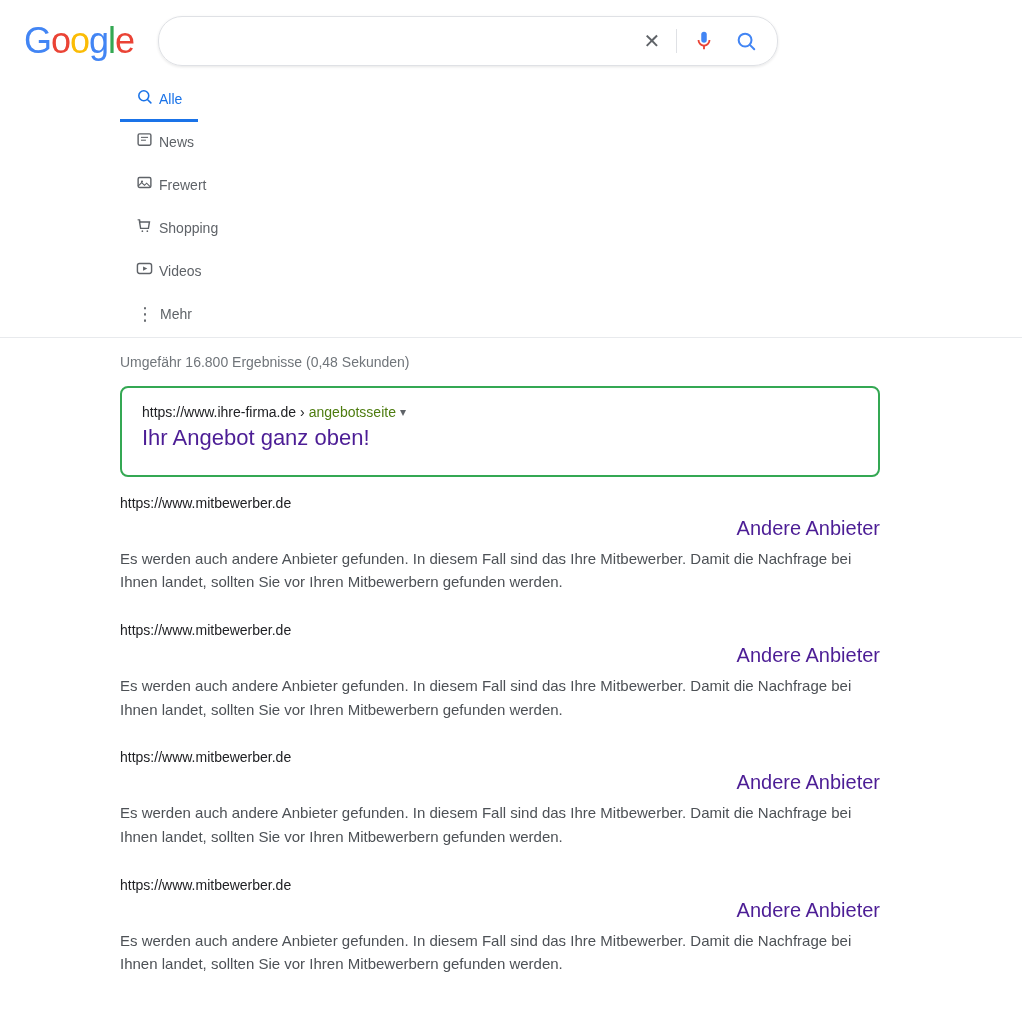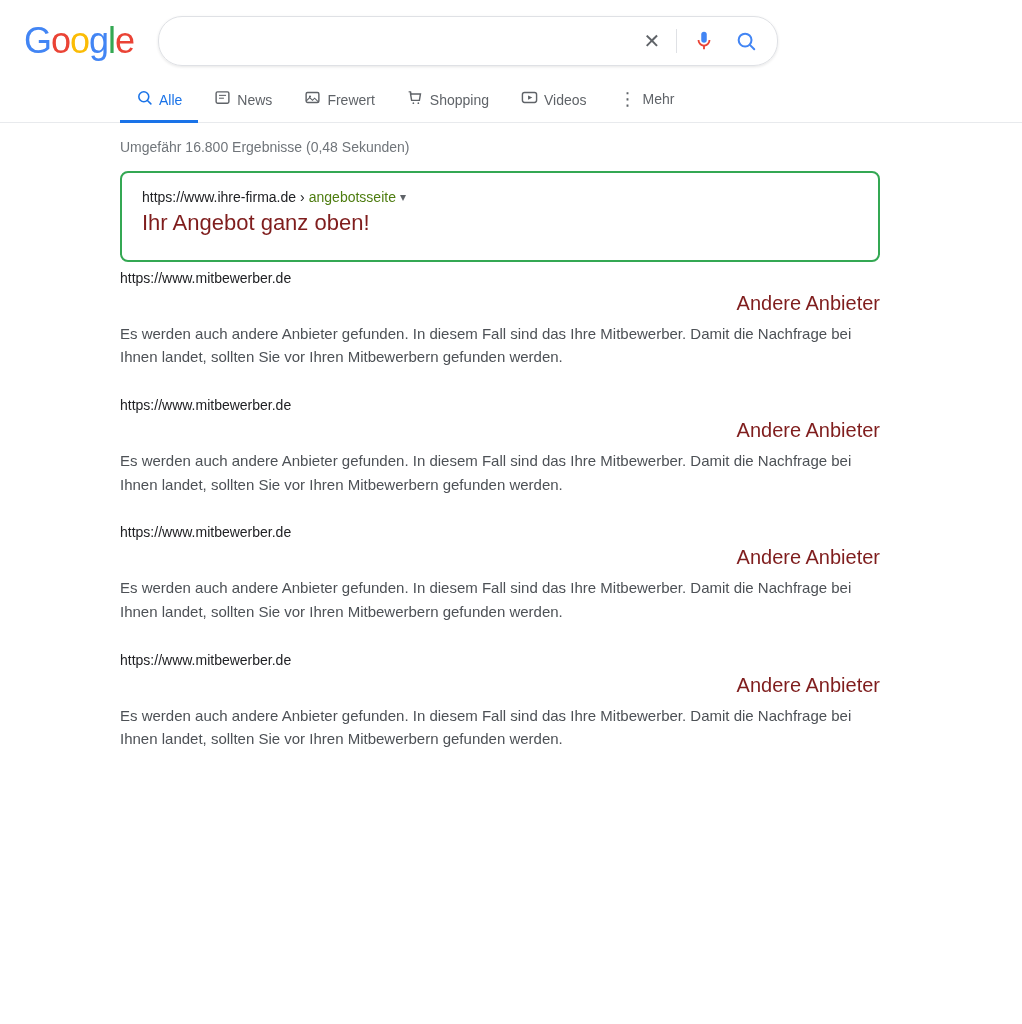--- a/index.html
+++ b/index.html
@@ -84,25 +84,26 @@
     }
     .divider-v {
       width: 1px;
       height: 24px;
       background: #dfe1e5;
     }
 
     
     .nav-tabs {
       display: flex;
-      align-items: flex-end;
+      align-items: flex-start;
       padding: 8px 24px 0 120px;
       border-bottom: 1px solid #e8eaed;
       gap: 0;
       margin-top: 4px;
+      flex-direction: column;
     }
     .nav-tab {
       display: flex;
       align-items: center;
       gap: 6px;
       padding: 10px 16px;
       font-size: 14px;
       color: #5f6368;
       cursor: pointer;
       border-bottom: 3px solid transparent;
@@ -130,21 +131,21 @@
       color: #70757a;
       margin-bottom: 16px;
       padding-top: 4px;
     }
 
     
     .featured-result {
       border: 2px solid #34A853;
       border-radius: 8px;
       padding: 16px 20px;
-      margin-bottom: 8px;
+      margin-bottom: 18px;
       max-width: 760px;
     }
     .result-url {
       font-size: 14px;
       color: #202124;
       display: flex;
       align-items: center;
       gap: 4px;
       margin-bottom: 4px;
     }
@@ -153,21 +154,21 @@
     }
     .result-url-breadcrumb {
       color: #4d7c0f;
     }
     .result-url-arrow {
       color: #5f6368;
       font-size: 12px;
     }
     .result-title {
       font-size: 22px;
-      color: #7f1d1d;
+      color: #4c1d95;
       text-decoration: none;
       cursor: pointer;
       display: block;
       margin-bottom: 6px;
       line-height: 1.3;
     }
     .result-snippet {
       font-size: 15px;
       color: #4d5156;
       line-height: 1.58;

